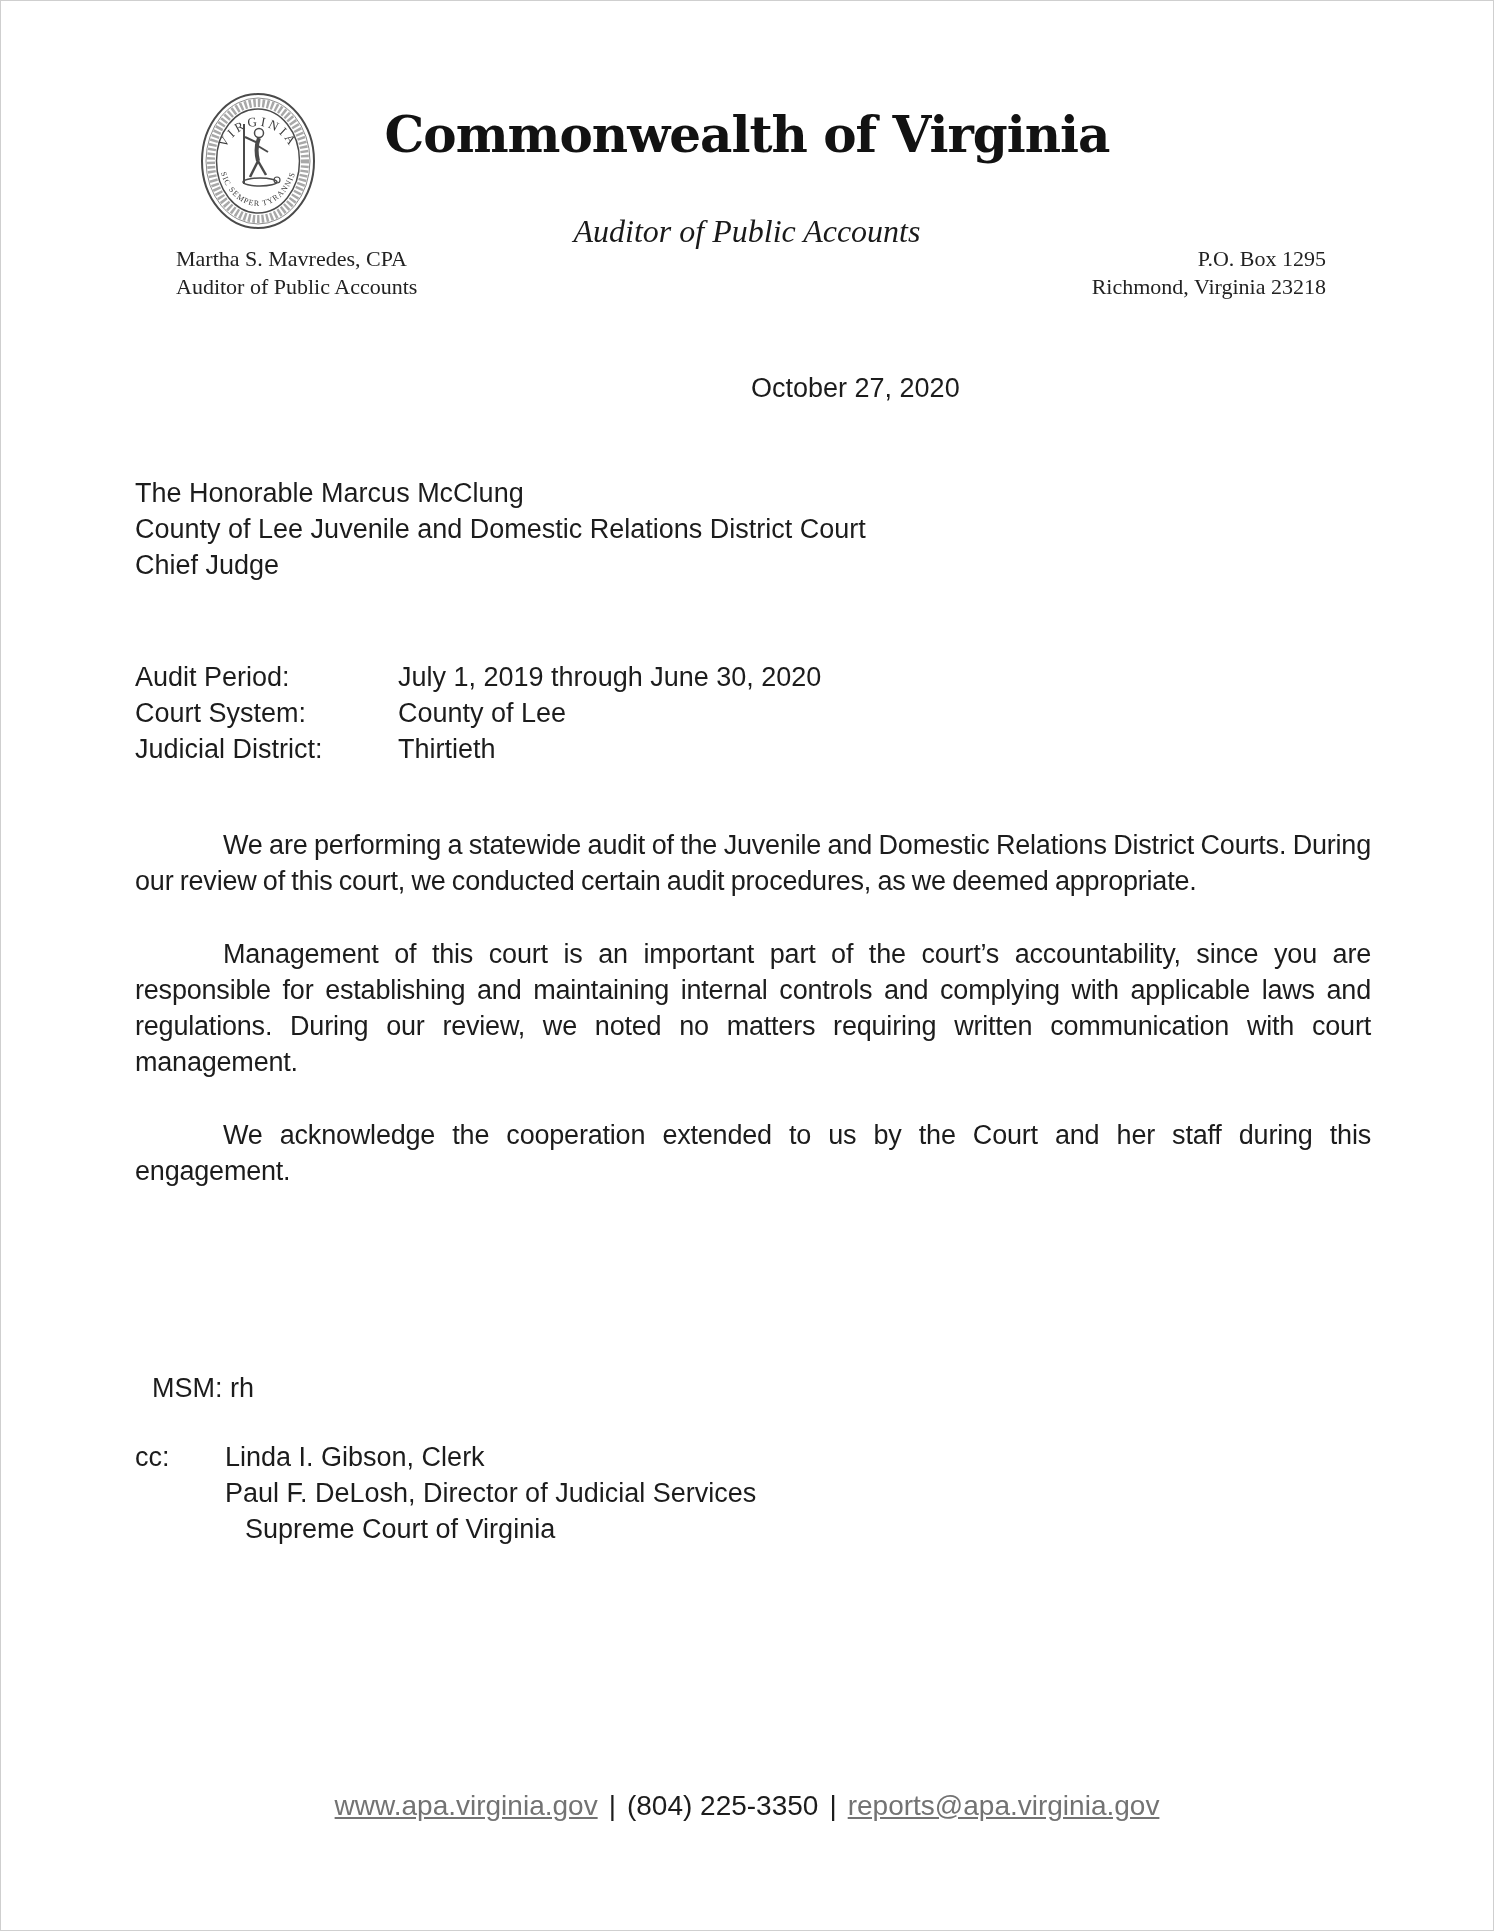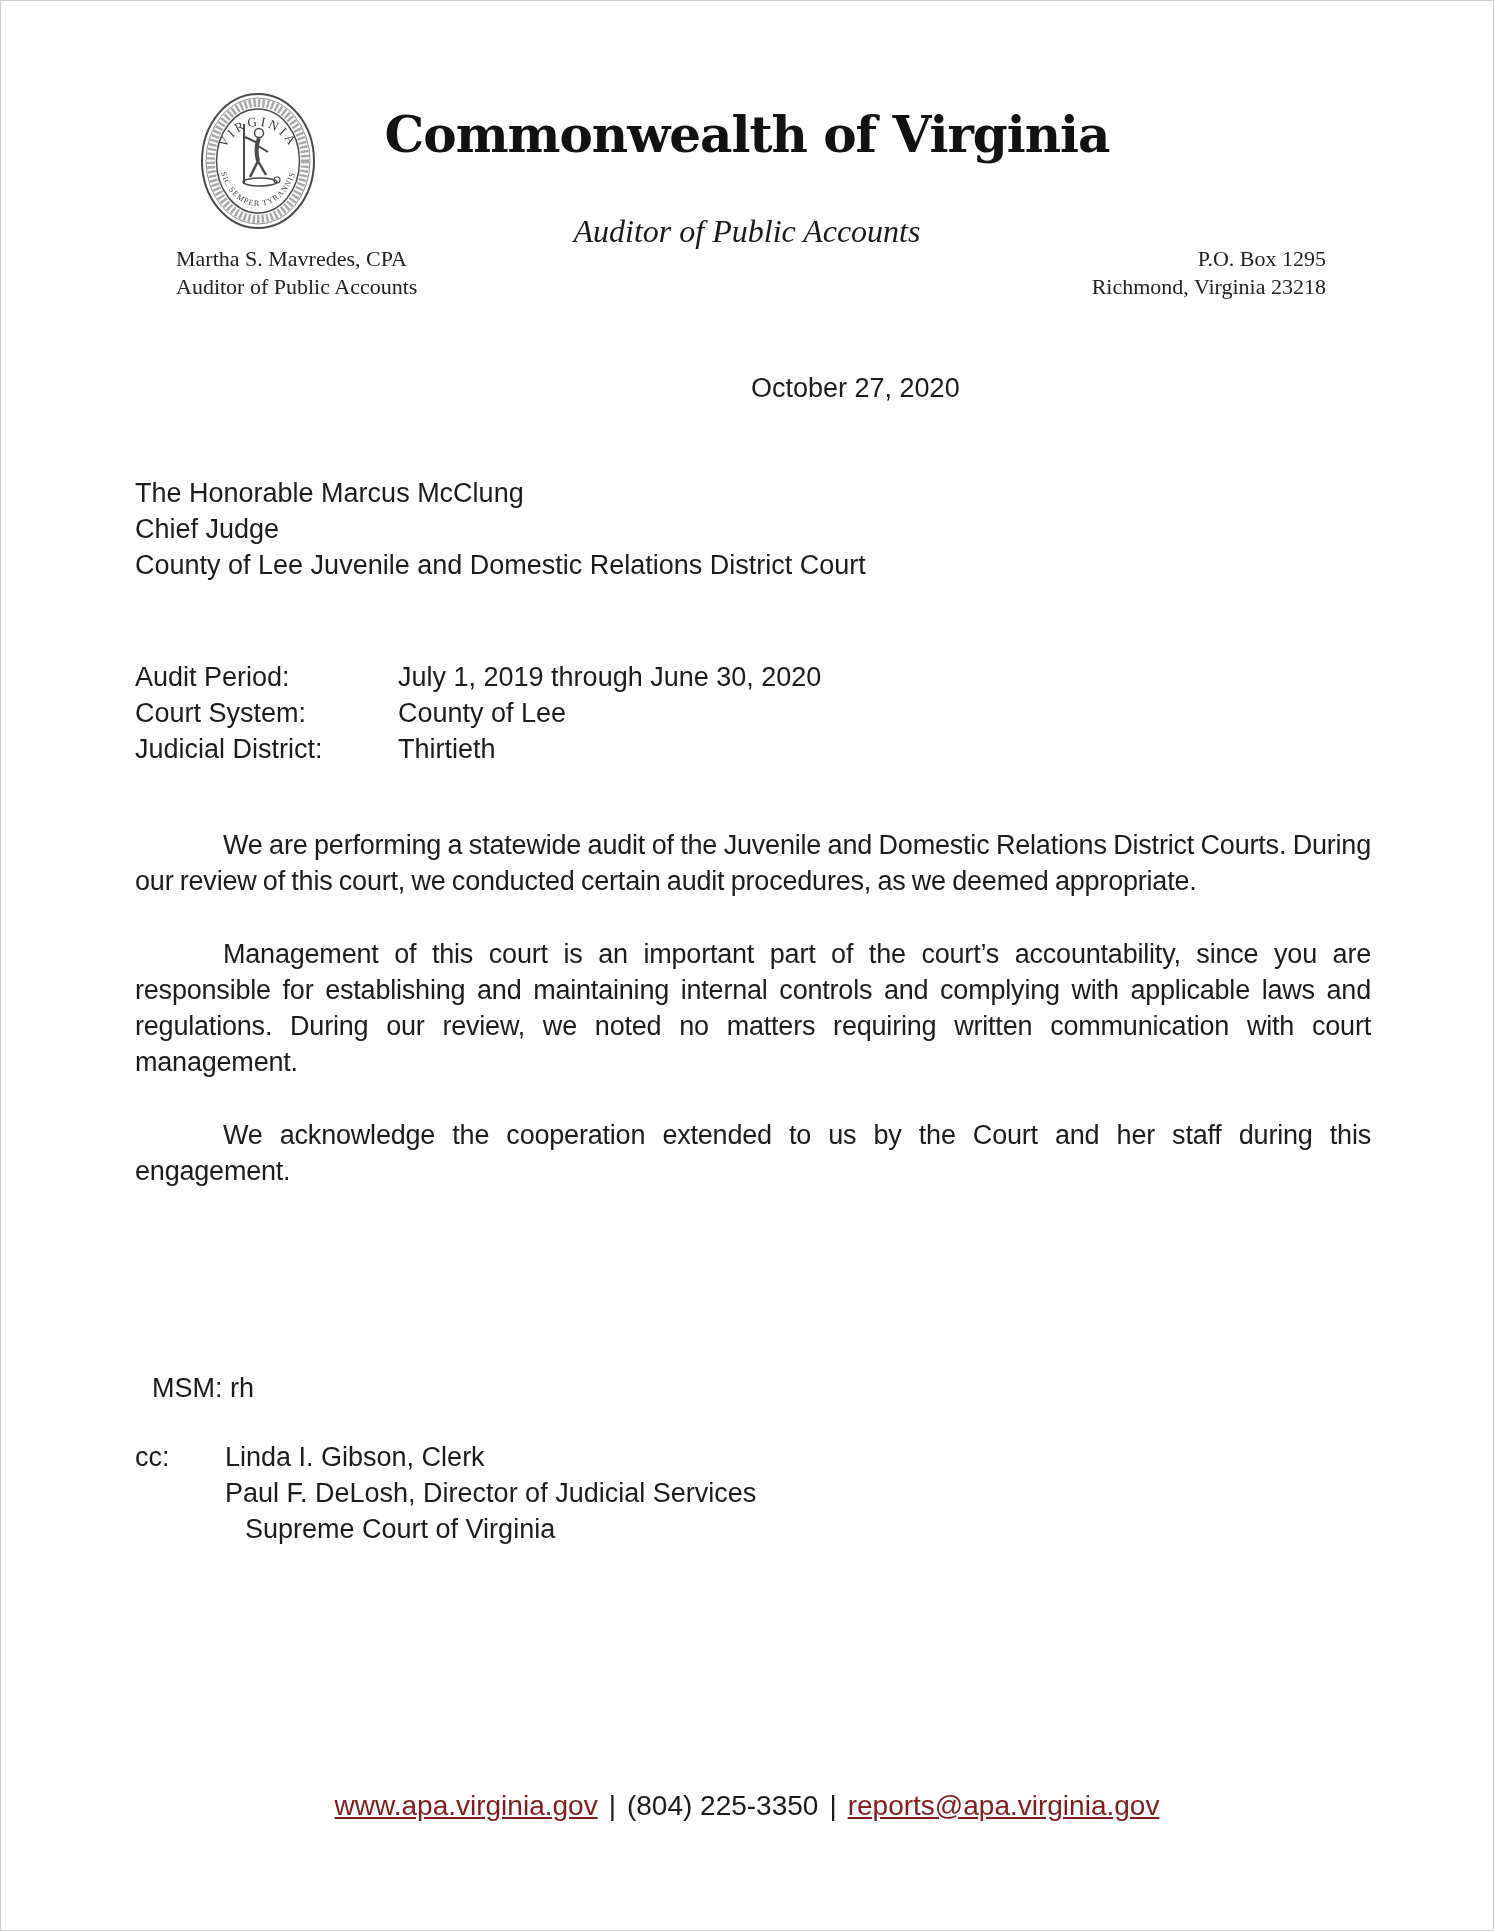--- a/index.html
+++ b/index.html
@@ -68,21 +68,21 @@
   .reference   { position:absolute; left:140px; top:1372px;margin-left:11px; }
 
   .cc-block    { position:absolute; left:134px; top:1438px; line-height:36px; display:flex; }
   .cc-label    { width:90px; flex:0 0 90px; }
   .cc-entries .cc-entry:nth-child(3) { padding-left:20px; }
 
   .footer {
     position:absolute; top:1789px; left:0; width:100%;
     text-align:center; font-size:28px;
   }
-  .footer a { color:#7f1d1d; text-decoration:underline; cursor:pointer; }
+  .footer a { color:#737373; text-decoration:underline; cursor:pointer; }
   .footer .sep { color:#1c1c1c; margin:0 11px; }
 </style>
 </head>
 <body>
 
 <div class="page">
 
   <div class="seal">
     <svg width="118" height="140" viewBox="0 0 118 140" aria-hidden="true">
       <ellipse cx="59" cy="70" rx="56" ry="67" fill="none" stroke="#4a4a4a" stroke-width="2"></ellipse>
@@ -123,22 +123,22 @@
 
   <div class="address-block">
     <div>P.O. Box 1295</div>
     <div>Richmond, Virginia 23218</div>
   </div>
 
   <div class="date-line">October 27, 2020</div>
 
   <div class="recipient">
     <div>The Honorable Marcus McClung</div>
+    <div>County of Lee Juvenile and Domestic Relations District Court</div>
     <div>Chief Judge</div>
-    <div>County of Lee Juvenile and Domestic Relations District Court</div>
   </div>
 
   <div class="audit-info">
     <div class="audit-row">
       <div class="audit-label">Audit Period:</div>
       <div class="audit-value">July 1, 2019 through June 30, 2020</div>
     </div>
     <div class="audit-row">
       <div class="audit-label">Court System:</div>
       <div class="audit-value">County of Lee</div>

